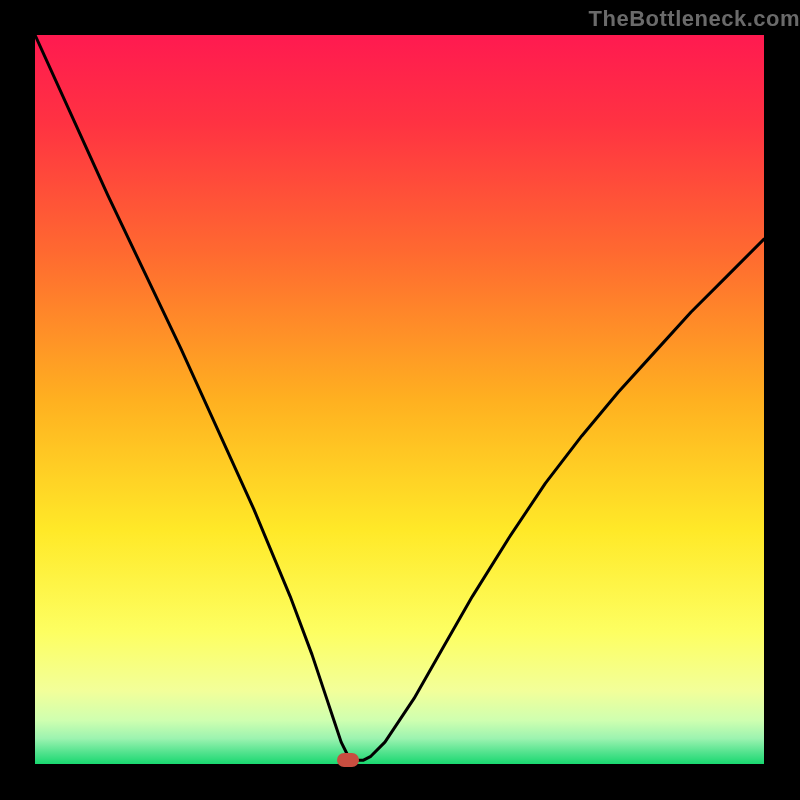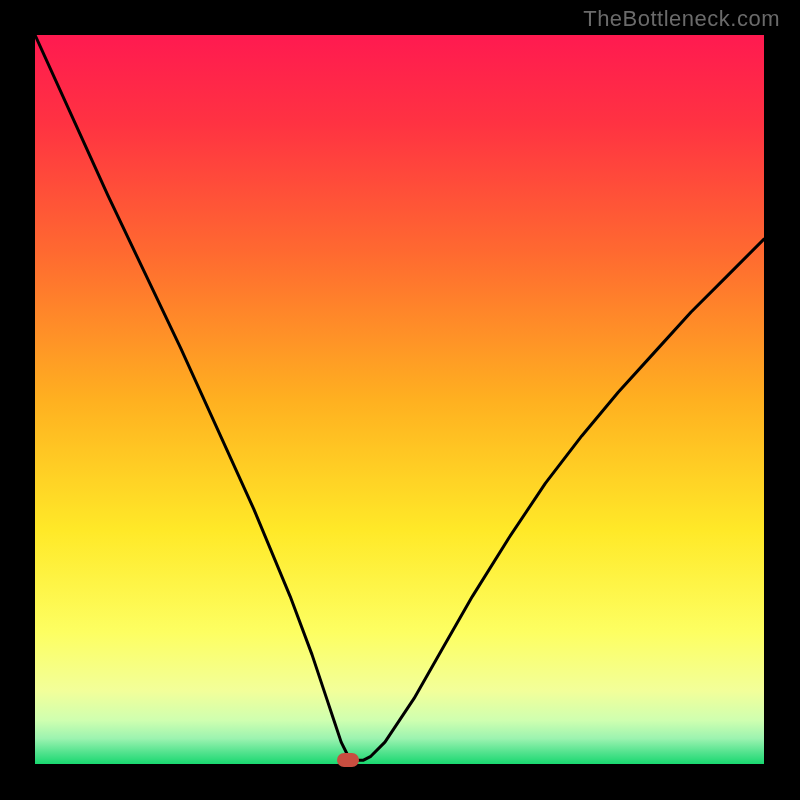--- a/index.html
+++ b/index.html
@@ -15,24 +15,24 @@
   }
   .outer {
     width: 800px;
     height: 800px;
     background: #000;
     position: relative;
   }
   .watermark {
     position: absolute;
     top: 6px;
-    right: 20px;
+    right: 0;
     font-family: Arial, Helvetica, sans-serif;
     font-size: 22px;
-    font-weight: normal;
+    font-weight: bold;
     color: #6a6a6a;
     letter-spacing: 0.5px;
   }
   .plot {
     position: absolute;
     left: 35px;
     top: 35px;
     width: 729px;
     height: 729px;
   }

